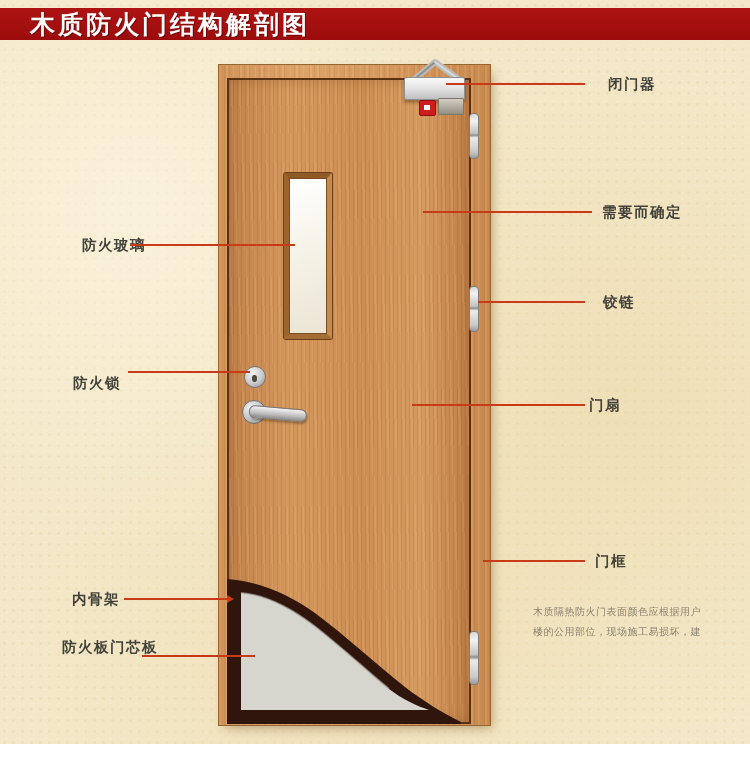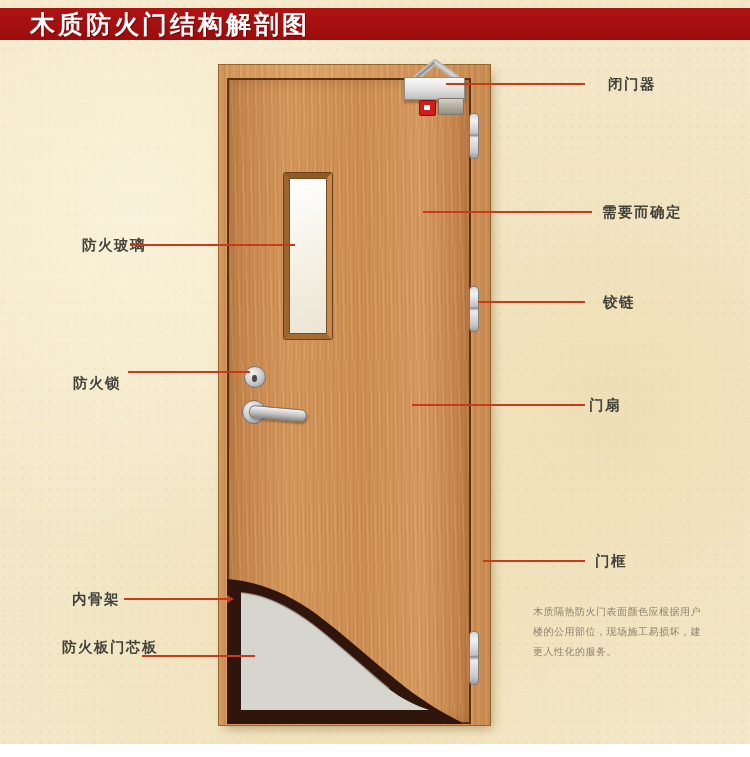--- a/index.html
+++ b/index.html
@@ -190,16 +190,15 @@
 
   <div class="cl" style="left:412px;top:404px;width:173px;"></div>
   <span class="lbl" style="left:589px;top:396px;">门扇</span>
 
   <div class="cl" style="left:483px;top:560px;width:102px;"></div>
   <span class="lbl" style="left:595px;top:552px;">门框</span>
 
   <div class="desc">
     <span>木质隔热防火门表面颜色应根据用户</span>
     <span>楼的公用部位，现场施工易损坏，建</span>
-    <span>更人性化的服务。</span>
   </div>
 
 </div>
 
 </body></html>

